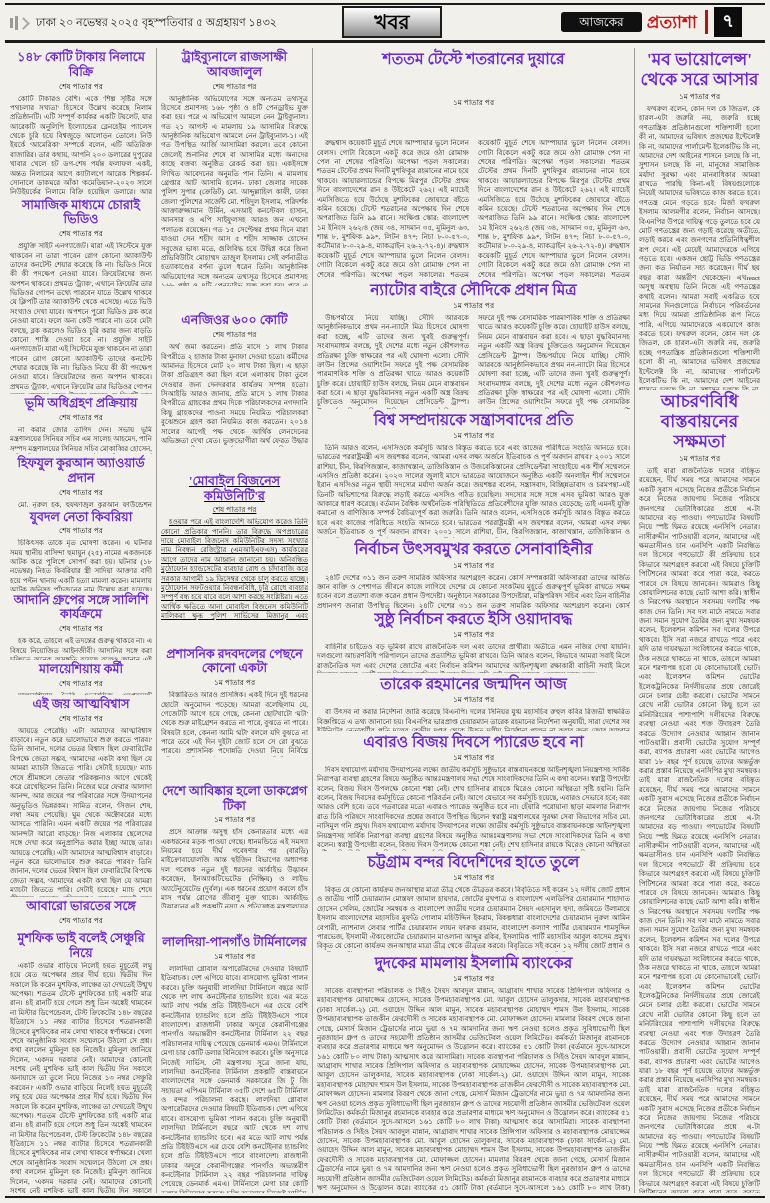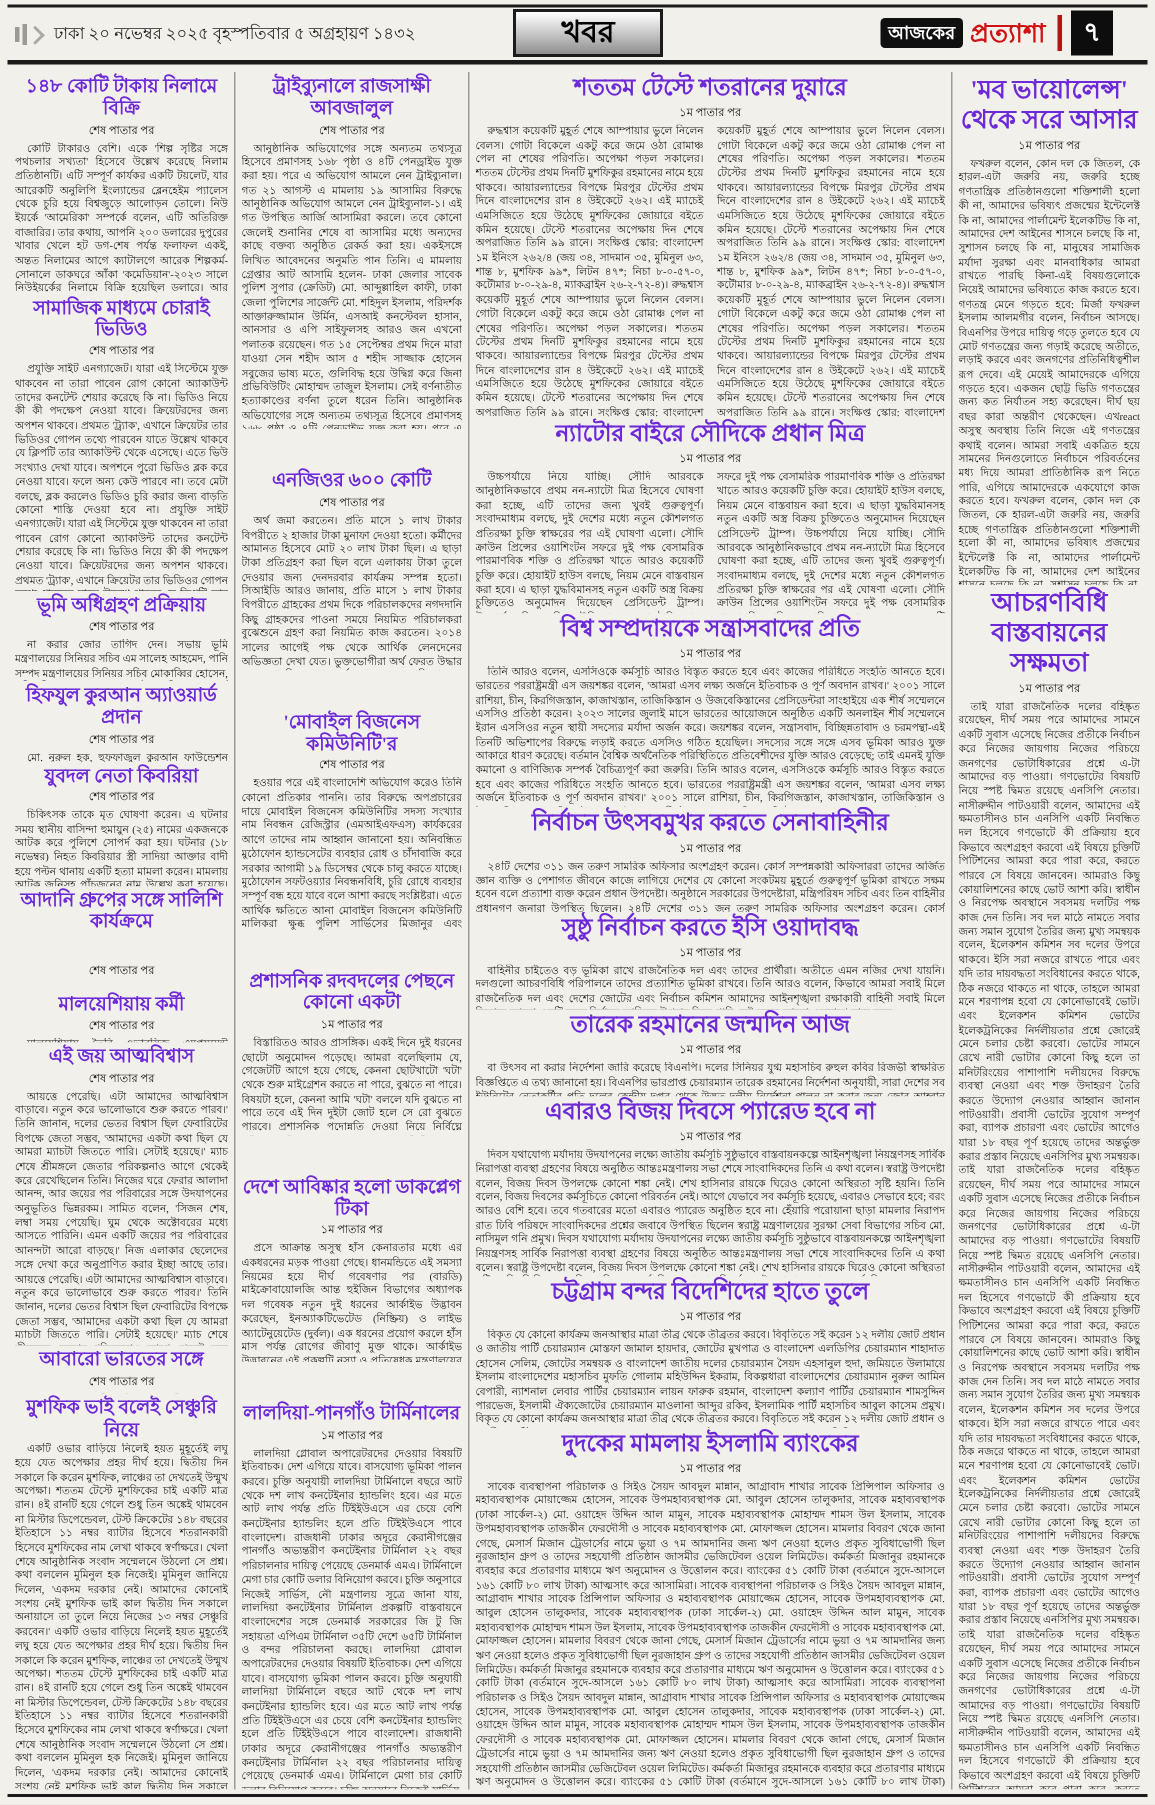--- a/index.html
+++ b/index.html
@@ -39,22 +39,22 @@
     background:linear-gradient(180deg,#ffffff 0%,#d9d9d9 35%,#8e8e8e 100%);
     border:2px solid #1c1c1c;box-sizing:border-box;
     display:flex;align-items:center;justify-content:center;
   }
   .section-box span{font-size:20px;font-weight:700;color:#000;line-height:1;}
   .logo{
     position:absolute;right:50px;top:0px;height:28px;
     display:flex;align-items:center;gap:2px;white-space:nowrap;
   }
   .logo-prefix{
-    background:#101010;color:#fff;font-weight:700;font-size:12px;
-    padding:4px 5px;border-radius:3px;line-height:1;
+    background:#101010;color:#fff;font-weight:400;font-size:12px;
+    padding:4px 18px;border-radius:3px;line-height:1;
   }
   .logo-name{
     position:relative;color:#cf1212;font-weight:700;font-size:17px;line-height:1;
     padding:2px 3px;text-shadow:0 0 1px #fff;
   }
   .logo-leaf{
     position:absolute;left:2px;top:1px;width:14px;height:18px;
     background:#1e7a2e;transform:skewX(-18deg);opacity:.85;z-index:-1;
   }
   .red-bar{position:absolute;right:42px;top:2px;width:3px;height:24px;background:#b41414;}
@@ -144,21 +144,21 @@
         <article style="height: 58px;">
           <div class="art-title">হিফযুল কুরআন অ্যাওয়ার্ড প্রদান</div>
           <div class="art-cont">শেষ পাতার পর</div>
           <div class="art-body">মো. নূরুল হক, হুফফাজুল কুরআন ফাউন্ডেশন বাংলাদেশের শায়খুল কুরা হাফেজ ক্বারী আব্দুল হক ও নিবরাস ফাউন্ডেশনের সেক্রেটারি জেনারেল মাওলানা শাহ মোহাম্মদ ওয়ালী উল্লাহ। নিবরাস মাদরাসার হাফেজুল কুরআন শিক্ষার্থীদের হাতে সংবর্ধনা দেন।</div>
         </article>
         <article style="height: 90px;">
           <div class="art-title">যুবদল নেতা কিবরিয়া</div>
           <div class="art-cont">শেষ পাতার পর</div>
           <div class="art-body">চিকিৎসক তাকে মৃত ঘোষণা করেন। এ ঘটনার সময় স্থানীয় বাসিন্দা হুমায়ুন (২৫) নামের একজনকে আটক করে পুলিশে সোপর্দ করা হয়। ঘটনার (১৮ নভেম্বর) নিহত কিবরিয়ার স্ত্রী সাদিয়া আক্তার বাদী হয়ে পল্টন থানায় একটি হত্যা মামলা করেন। মামলায় আটক জুনিসহ পাঁচজনের নাম উল্লেখ করা হয়েছে। অপর আসামিরা হলেন গ্রেপ্তার সোহেল ওরফে পাতা সোহেল ওরফে মনির হোসেন (৩০), কালু (২৭), মাসুম ওরফে জসিম মাসুম (২৮) ও রোকন। অজ্ঞাতপরিচয় আরো সাত-আটজন এ হত্যাকাণ্ডে জড়িত বলে মামলায় বলা হয়েছে।</div>
         </article>
-        <article style="height: 75px; gap: 18px;">
+        <article style="height: 75px;">
           <div class="art-title">আদানি গ্রুপের সঙ্গে সালিশি কার্যক্রমে</div>
           <div class="art-cont">শেষ পাতার পর</div>
           <div class="art-body">হক করে, তাহলে এই তদন্তের গুরুত্ব থাকবে না। এ বিষয়ে নিয়োজিত আইনজীবী। আদানির সঙ্গে করা চুক্তিতে অনেক অসঙ্গতি রয়েছে বলেও জানান এই আইনজীবী। তিনি এক বছর আগে গত বছরের হাইকোর্টের আরেকটি বেঞ্চ চুক্তি নিয়ে এক রিট আবেদনের রুল জারির পাশাপাশি অন্তর্বর্তী আদেশ দেন। এতে আদানির চুক্তির বিষয় তদন্ত করে প্রতিবেদন নিতে টিম গঠনের নির্দেশ দেন আদালত।</div>
         </article>
         <article style="height: 38px;">
           <div class="art-title">মালয়েশিয়ায় কর্মী</div>
           <div class="art-cont">শেষ পাতার পর</div>
           <div class="art-body">মালয়েশিয়ায় তৈরি ওভারসিজ এমপ্লয়মেন্ট প্ল্যাটফর্মের উদ্বোধন আয়োজন করে।</div>
         </article>
         <article style="height: 219px;">
@@ -180,21 +180,21 @@
         <article style="height: 287px;">
           <div class="art-title">ট্রাইব্যুনালে রাজসাক্ষী আবজালুল</div>
           <div class="art-cont">শেষ পাতার পর</div>
           <div class="art-body">আনুষ্ঠানিক অভিযোগের সঙ্গে অন্যতম তথ্যসূত্র হিসেবে প্রমাণসহ ১৬৮ পৃষ্ঠা ও ৪টি পেনড্রাইভ যুক্ত করা হয়। পরে এ অভিযোগ আমলে নেন ট্রাইব্যুনাল। গত ২১ আগস্ট এ মামলায় ১৯ আসামির বিরুদ্ধে আনুষ্ঠানিক অভিযোগ আমলে নেন ট্রাইব্যুনাল-১। এই গত উপস্থিত আর্জি আসামিরা করলে। তবে কোনো জেলেই শুনানির শেষে বা আসামির মধ্যে অন্যদের কাছে বক্তব্য অনুষ্ঠিত রেকর্ড করা হয়। একইসঙ্গে লিখিত আবেদনের অনুমতি পান তিনি। এ মামলায় গ্রেপ্তার আট আসামি হলেন- ঢাকা জেলার সাবেক পুলিশ সুপার (ক্রেডিট) মো. আব্দুল্লাহিল কাফী, ঢাকা জেলা পুলিশের সার্জেন্ট মো. শহিদুল ইসলাম, পরিদর্শক আক্তারুজ্জামান উর্মিন, এসআই কনস্টেবল হাসান, আনসার ও এপি সাইফুলসহ আরও জন এখনো পলাতক রয়েছেন। গত ১৫ সেপ্টেম্বর প্রথম দিনে মারা যাওয়া সেন শহীদ আস ৫ শহীদ সাজ্জাক হোসেন সবুজের ভাষ্য মতে, গুলিবিদ্ধ হয়ে উদ্বিগ্ন করে জিনা প্রভিবিউটিং মোহাম্মদ তাজুল ইসলাম। সেই বর্ণনাতীত হত্যাকাণ্ডের বর্ণনা তুলে ধরেন তিনি। আনুষ্ঠানিক অভিযোগের সঙ্গে অন্যতম তথ্যসূত্র হিসেবে প্রমাণসহ ১৬৮ পৃষ্ঠা ও ৪টি পেনড্রাইভ যুক্ত করা হয়। পরে এ অভিযোগ আমলে নেন ট্রাইব্যুনাল। গত ২১ আগস্ট এ মামলায় ১৯ আসামির বিরুদ্ধে আনুষ্ঠানিক অভিযোগ আমলে নেন ট্রাইব্যুনাল-১। এই গত উপস্থিত আর্জি আসামিরা করলে। তবে কোনো জেলেই শুনানির শেষে বা আসামির মধ্যে অন্যদের কাছে বক্তব্য অনুষ্ঠিত রেকর্ড করা হয়। একইসঙ্গে লিখিত আবেদনের অনুমতি পান তিনি। এ মামলায় গ্রেপ্তার আট আসামি হলেন- ঢাকা জেলার সাবেক পুলিশ সুপার (ক্রেডিট) মো. আব্দুল্লাহিল কাফী, ঢাকা জেলা পুলিশের সার্জেন্ট মো. শহিদুল ইসলাম, পরিদর্শক আক্তারুজ্জামান উর্মিন, এসআই কনস্টেবল হাসান, আনসার ও এপি সাইফুলসহ আরও জন এখনো পলাতক রয়েছেন। গত ১৫ সেপ্টেম্বর প্রথম দিনে মারা যাওয়া সেন শহীদ আস ৫ শহীদ সাজ্জাক হোসেন সবুজের ভাষ্য মতে, গুলিবিদ্ধ হয়ে উদ্বিগ্ন করে জিনা প্রভিবিউটিং মোহাম্মদ তাজুল ইসলাম। সেই বর্ণনাতীত হত্যাকাণ্ডের বর্ণনা তুলে ধরেন তিনি।</div>
         </article>
         <article style="height: 163px;">
           <div class="art-title">এনজিওর ৬০০ কোটি</div>
           <div class="art-cont">শেষ পাতার পর</div>
           <div class="art-body">অর্থ জমা করতেন। প্রতি মাসে ১ লাখ টাকার বিপরীতে ২ হাজার টাকা মুনাফা দেওয়া হতো। কর্মীদের আমানত হিসেবে মোট ২০ লাখ টাকা ছিল। এ ছাড়া টাকা প্রতিগ্রহণ করা ছিল বলে এলাকায় টাকা তুলে দেওয়ার জন্য দেনদরবার কার্যক্রম সম্পন্ন হতো। সিআইডি আরও জানায়, প্রতি মাসে ১ লাখ টাকার বিপরীতে গ্রাহকের প্রথম দিকে পরিচালকদের নগদদানি কিছু গ্রাহকদের পাওনা সময়ে নিয়মিত পরিচালকরা বুঝেশুনে গ্রহণ করা নিয়মিত কাজ করতেন। ২০১৪ সালের আগেই পক্ষ থেকে আর্থিক লেনদেনের অভিজ্ঞতা দেখা যেত। ভুক্তভোগীরা অর্থ ফেরত উদ্ধার করতে পারছিলেন না। অর্থ জমা করতেন। প্রতি মাসে ১ লাখ টাকার বিপরীতে ২ হাজার টাকা মুনাফা দেওয়া হতো। কর্মীদের আমানত হিসেবে মোট ২০ লাখ টাকা ছিল। এ ছাড়া টাকা প্রতিগ্রহণ করা ছিল বলে এলাকায় টাকা তুলে দেওয়ার জন্য দেনদরবার কার্যক্রম সম্পন্ন হতো। সিআইডি আরও জানায়, প্রতি মাসে ১ লাখ টাকার বিপরীতে গ্রাহকের প্রথম দিকে পরিচালকদের নগদদানি কিছু গ্রাহকদের পাওনা সময়ে নিয়মিত পরিচালকরা বুঝেশুনে গ্রহণ করা নিয়মিত কাজ করতেন। ২০১৪ সালের আগেই পক্ষ থেকে আর্থিক লেনদেনের অভিজ্ঞতা দেখা যেত। ভুক্তভোগীরা অর্থ ফেরত উদ্ধার করতে পারছিলেন না।</div>
         </article>
-        <article style="height: 178px;">
+        <article style="height: 178px; text-decoration: underline;">
           <div class="art-title">'মোবাইল বিজনেস কমিউনিটি'র</div>
           <div class="art-cont">শেষ পাতার পর</div>
           <div class="art-body">হওয়ার পরে এই বাংলাদেশি অভিযোগ করেও তিনি কোনো প্রতিকার পাননি। তার বিরুদ্ধে অপপ্রচারের দায়ে মোবাইল বিজনেস কমিউনিটির সদস্য সংখ্যার নাম নিবন্ধন রেজিস্ট্রার (এমআইএফএস) কার্যকরের আগে তাদের নাম আহ্বান জানানো হয়। অনিবন্ধিত মুঠোফোন হ্যান্ডসেটের ব্যবহার রোধ ও চাঁদাবাজি করে সরকার আগামী ১৯ ডিসেম্বর থেকে চালু করতে যাচ্ছে। মুঠোফোন সফটওয়্যার নিবন্ধনবিধি, চুরি রোধে ব্যবহার সম্পূর্ণ বন্ধ হয়ে যাবে বলে আশা করছে সংশ্লিষ্টরা। এতে আর্থিক ক্ষতিতে আনা মোবাইল বিজনেস কমিউনিটি মালিকরা ক্ষুব্ধ পুলিশ সার্ভিসের মিজানুর এবং ব্যবসায়ীদের নিয়ে যাচাইবাছাই কার্যালয়ে। হওয়ার পরে এই বাংলাদেশি অভিযোগ করেও তিনি কোনো প্রতিকার পাননি। তার বিরুদ্ধে অপপ্রচারের দায়ে মোবাইল বিজনেস কমিউনিটির সদস্য সংখ্যার নাম নিবন্ধন রেজিস্ট্রার (এমআইএফএস) কার্যকরের আগে তাদের নাম আহ্বান জানানো হয়। অনিবন্ধিত মুঠোফোন হ্যান্ডসেটের ব্যবহার রোধ ও চাঁদাবাজি করে সরকার আগামী ১৯ ডিসেম্বর থেকে চালু করতে যাচ্ছে। মুঠোফোন সফটওয়্যার নিবন্ধনবিধি, চুরি রোধে ব্যবহার সম্পূর্ণ বন্ধ হয়ে যাবে বলে আশা করছে সংশ্লিষ্টরা। এতে আর্থিক ক্ষতিতে আনা মোবাইল বিজনেস কমিউনিটি মালিকরা ক্ষুব্ধ পুলিশ সার্ভিসের মিজানুর এবং ব্যবসায়ীদের নিয়ে যাচাইবাছাই কার্যালয়ে।</div>
         </article>
         <article style="height: 135px;">
           <div class="art-title">প্রশাসনিক রদবদলের পেছনে কোনো একটা</div>
           <div class="art-cont">১ম পাতার পর</div>
           <div class="art-body">বিস্তারিতও আরও প্রাসঙ্গিক। একই দিনে দুই ধরনের ছোটো অনুমোদন পড়েছে। আমরা বলেছিলাম যে, গেজেটটি আগে হয়ে গেছে, কেননা ছোটখাটো 'ঘটা' থেকে শুরু মাইগ্রেশন করতে না পারে, বুঝতে না পারে। বিষয়টা হলে, কেননা আমি 'ঘটা' বললে যদি বুঝতে না পারে তবে এই দিন দুইটা জোট হলে সে রো বুঝতে পারবে। প্রশাসনিক পদোন্নতি দেওয়া নিয়ে নির্বিঘ্নে কমিশনের দ্বিধা নেই বলে মন্তব্য করে তিনি বলেন, 'প্রশাসনিক ছোট দেওয়া গেজেটে সে কীভাবে ছোট দেওয়া পদোন্নতির ব্যাপারে প্রক্রিয়া আলাদা। এনআইডি'র জটিলতা থাকায় পাসপোর্ট নিয়ে ছোটরা উদ্বেগ প্রকাশ করে গেলেন।</div>
         </article>
         <article style="height: 152px;">
@@ -202,21 +202,21 @@
           <div class="art-cont">১ম পাতার পর</div>
           <div class="art-body">প্রসে আক্রান্ত অসুস্থ হাঁস কেনারতার মধ্যে এর একধরনের মড়ক পাওয়া গেছে। ধানমন্ডিতে এই সমস্যা নিয়মের হয়ে দীর্ঘ গবেষণার পর (বারডি) মাইক্রোবায়োলজি আন্ত হুইজিন বিভাগের অধ্যাপক দল গবেষক নতুন দুই ধরনের আর্কাইভ উদ্ভাবন করেছেন, ইনঅ্যাকটিভেটেড (নিষ্ক্রিয়) ও লাইভ অ্যাটেনুয়েটেড (দুর্বল)। এক ধরনের প্রয়োগ করলে হাঁস মাস পর্যন্ত রোগের জীবাণু মুক্ত থাকে। আর্কাইভ উদ্ভাবনের এই প্রকল্পটি নস্যা ও প্রতিষেধক মন্ত্রণালয়ের অনুমোদনের পর মাঠপর্যায়ে প্রয়োগের প্রস্তুতি চলছে। প্রসে আক্রান্ত অসুস্থ হাঁস কেনারতার মধ্যে এর একধরনের মড়ক পাওয়া গেছে। ধানমন্ডিতে এই সমস্যা নিয়মের হয়ে দীর্ঘ গবেষণার পর (বারডি) মাইক্রোবায়োলজি আন্ত হুইজিন বিভাগের অধ্যাপক দল গবেষক নতুন দুই ধরনের আর্কাইভ উদ্ভাবন করেছেন, ইনঅ্যাকটিভেটেড (নিষ্ক্রিয়) ও লাইভ অ্যাটেনুয়েটেড (দুর্বল)। এক ধরনের প্রয়োগ করলে হাঁস মাস পর্যন্ত রোগের জীবাণু মুক্ত থাকে। আর্কাইভ উদ্ভাবনের এই প্রকল্পটি নস্যা ও প্রতিষেধক মন্ত্রণালয়ের অনুমোদনের পর মাঠপর্যায়ে প্রয়োগের প্রস্তুতি চলছে।</div>
         </article>
         <article style="flex: 1 1 auto;">
           <div class="art-title">লালদিয়া-পানগাঁও টার্মিনালের</div>
           <div class="art-cont">১ম পাতার পর</div>
           <div class="art-body">লালদিয়া গ্লোবাল অপারেটরদের দেওয়ার বিষয়টি ইতিবাচক। দেশ এগিয়ে যাবে। বাসযোগ্য ভূমিকা পালন করবে। চুক্তি অনুযায়ী লালদিয়া টার্মিনালে বছরে আট থেকে দশ লাখ কনটেইনার হ্যান্ডলিং হবে। এর মতে আট লাখ পর্যন্ত প্রতি টিইইউএসে এর চেয়ে বেশি কনটেইনার হ্যান্ডলিং হলে প্রতি টিইইউএসে পাবে বাংলাদেশ। রাজধানী ঢাকার অদূরে কেরানীগঞ্জের পানগাঁও অভ্যন্তরীণ কনটেইনার টার্মিনাল ২২ বছর পরিচালনার দায়িত্ব পেয়েছে ডেনমার্ক এমএ। টার্মিনালে মেগা চার কোটি ডলার বিনিয়োগ করবে। চুক্তি অনুসারে নিজেই সার্ভিস, নৌ মন্ত্রণালয় সূত্রে জানা যায়, লালদিয়া কনটেইনার টার্মিনাল প্রকল্পটি বাস্তবায়নে বাংলাদেশের সঙ্গে ডেনমার্ক সরকারের জি টু জি সহায়তা এপিএম টার্মিনাল ৩৫টি দেশে ৬৫টি টার্মিনাল ও বন্দর পরিচালনা করছে। লালদিয়া গ্লোবাল অপারেটরদের দেওয়ার বিষয়টি ইতিবাচক। দেশ এগিয়ে যাবে। বাসযোগ্য ভূমিকা পালন করবে। চুক্তি অনুযায়ী লালদিয়া টার্মিনালে বছরে আট থেকে দশ লাখ কনটেইনার হ্যান্ডলিং হবে। এর মতে আট লাখ পর্যন্ত প্রতি টিইইউএসে এর চেয়ে বেশি কনটেইনার হ্যান্ডলিং হলে প্রতি টিইইউএসে পাবে বাংলাদেশ। রাজধানী ঢাকার অদূরে কেরানীগঞ্জের পানগাঁও অভ্যন্তরীণ কনটেইনার টার্মিনাল ২২ বছর পরিচালনার দায়িত্ব পেয়েছে ডেনমার্ক এমএ। টার্মিনালে মেগা চার কোটি ডলার বিনিয়োগ করবে। চুক্তি অনুসারে নিজেই সার্ভিস, নৌ মন্ত্রণালয় সূত্রে জানা যায়, লালদিয়া কনটেইনার টার্মিনাল প্রকল্পটি বাস্তবায়নে বাংলাদেশের সঙ্গে ডেনমার্ক সরকারের জি টু জি সহায়তা এপিএম টার্মিনাল ৩৫টি দেশে ৬৫টি টার্মিনাল ও বন্দর পরিচালনা করছে।</div>
         </article>
       </div>
     <div class="col colmid">
-        <article style="height: 240px;">
+        <article style="height: 240px; gap: 28px;">
           <div class="art-title">শততম টেস্টে শতরানের দুয়ারে</div>
           <div class="art-cont">১ম পাতার পর</div>
           <div class="art-body two-col">রুদ্ধশ্বাস কয়েকটি মুহূর্ত শেষে আম্পায়ার ভুলে নিলেন বেলস। গোটা বিকেলে একটু করে জমে ওঠা রোমাঞ্চ পেল না শেষের পরিণতি। অপেক্ষা পড়ল সকালের। শততম টেস্টের প্রথম দিনটি মুশফিকুর রহমানের নামে হয়ে থাকবে। আয়ারল্যান্ডের বিপক্ষে মিরপুর টেস্টের প্রথম দিনে বাংলাদেশের রান ৪ উইকেটে ২৬২। এই ম্যাচেই এমসিজিতে হয়ে উঠেছে মুশফিকের জোয়ারে বইতে কমিন হয়েছে। টেস্টে শতরানের অপেক্ষায় দিন শেষে অপরাজিত তিনি ৯৯ রানে। সংক্ষিপ্ত স্কোর: বাংলাদেশ ১ম ইনিংস ২৬২/৪ (জয় ৩৪, সাদমান ৩৫, মুমিনুল ৬৩, শান্ত ৮, মুশফিক ৯৯*, লিটন ৪৭*; নিচা ৮-০-৫৭-০, কটৌমার ৮-০-২৯-৪, ম্যাকব্রাইন ২৬-২-৭২-৪)। রুদ্ধশ্বাস কয়েকটি মুহূর্ত শেষে আম্পায়ার ভুলে নিলেন বেলস। গোটা বিকেলে একটু করে জমে ওঠা রোমাঞ্চ পেল না শেষের পরিণতি। অপেক্ষা পড়ল সকালের। শততম টেস্টের প্রথম দিনটি মুশফিকুর রহমানের নামে হয়ে থাকবে। আয়ারল্যান্ডের বিপক্ষে মিরপুর টেস্টের প্রথম দিনে বাংলাদেশের রান ৪ উইকেটে ২৬২। এই ম্যাচেই এমসিজিতে হয়ে উঠেছে মুশফিকের জোয়ারে বইতে কমিন হয়েছে। টেস্টে শতরানের অপেক্ষায় দিন শেষে অপরাজিত তিনি ৯৯ রানে। সংক্ষিপ্ত স্কোর: বাংলাদেশ ১ম ইনিংস ২৬২/৪ (জয় ৩৪, সাদমান ৩৫, মুমিনুল ৬৩, শান্ত ৮, মুশফিক ৯৯*, লিটন ৪৭*; নিচা ৮-০-৫৭-০, কটৌমার ৮-০-২৯-৪, ম্যাকব্রাইন ২৬-২-৭২-৪)। রুদ্ধশ্বাস কয়েকটি মুহূর্ত শেষে আম্পায়ার ভুলে নিলেন বেলস। গোটা বিকেলে একটু করে জমে ওঠা রোমাঞ্চ পেল না শেষের পরিণতি। অপেক্ষা পড়ল সকালের। শততম টেস্টের প্রথম দিনটি মুশফিকুর রহমানের নামে হয়ে থাকবে। আয়ারল্যান্ডের বিপক্ষে মিরপুর টেস্টের প্রথম দিনে বাংলাদেশের রান ৪ উইকেটে ২৬২। এই ম্যাচেই এমসিজিতে হয়ে উঠেছে মুশফিকের জোয়ারে বইতে কমিন হয়েছে। টেস্টে শতরানের অপেক্ষায় দিন শেষে অপরাজিত তিনি ৯৯ রানে। সংক্ষিপ্ত স্কোর: বাংলাদেশ ১ম ইনিংস ২৬২/৪ (জয় ৩৪, সাদমান ৩৫, মুমিনুল ৬৩, শান্ত ৮, মুশফিক ৯৯*, লিটন ৪৭*; নিচা ৮-০-৫৭-০, কটৌমার ৮-০-২৯-৪, ম্যাকব্রাইন ২৬-২-৭২-৪)। রুদ্ধশ্বাস কয়েকটি মুহূর্ত শেষে আম্পায়ার ভুলে নিলেন বেলস। গোটা বিকেলে একটু করে জমে ওঠা রোমাঞ্চ পেল না শেষের পরিণতি। অপেক্ষা পড়ল সকালের। শততম টেস্টের প্রথম দিনটি মুশফিকুর রহমানের নামে হয়ে থাকবে। আয়ারল্যান্ডের বিপক্ষে মিরপুর টেস্টের প্রথম দিনে বাংলাদেশের রান ৪ উইকেটে ২৬২। এই ম্যাচেই এমসিজিতে হয়ে উঠেছে মুশফিকের জোয়ারে বইতে কমিন হয়েছে। টেস্টে শতরানের অপেক্ষায় দিন শেষে অপরাজিত তিনি ৯৯ রানে। সংক্ষিপ্ত স্কোর: বাংলাদেশ ১ম ইনিংস ২৬২/৪ (জয় ৩৪, সাদমান ৩৫, মুমিনুল ৬৩, শান্ত ৮, মুশফিক ৯৯*, লিটন ৪৭*; নিচা ৮-০-৫৭-০, কটৌমার ৮-০-২৯-৪, ম্যাকব্রাইন ২৬-২-৭২-৪)।</div>
         </article>
         <article style="height: 135px;">
           <div class="art-title">ন্যাটোর বাইরে সৌদিকে প্রধান মিত্র</div>
           <div class="art-cont">১ম পাতার পর</div>
           <div class="art-body two-col">উচ্চপর্যায়ে নিয়ে যাচ্ছি। সৌদি আরবকে আনুষ্ঠানিকভাবে প্রথম নন-ন্যাটো মিত্র হিসেবে ঘোষণা করা হচ্ছে, এটি তাদের জন্য খুবই গুরুত্বপূর্ণ। সংবাদমাধ্যম বলছে, দুই দেশের মধ্যে নতুন কৌশলগত প্রতিরক্ষা চুক্তি স্বাক্ষরের পর এই ঘোষণা এলো। সৌদি ক্রাউন প্রিন্সের ওয়াশিংটন সফরে দুই পক্ষ বেসামরিক পারমাণবিক শক্তি ও প্রতিরক্ষা খাতে আরও কয়েকটি চুক্তি করে। হোয়াইট হাউস বলছে, নিয়ম মেনে বাস্তবায়ন করা হবে। এ ছাড়া যুদ্ধবিমানসহ নতুন একটি অস্ত্র বিক্রয় চুক্তিতেও অনুমোদন দিয়েছেন প্রেসিডেন্ট ট্রাম্প। উচ্চপর্যায়ে নিয়ে যাচ্ছি। সৌদি আরবকে আনুষ্ঠানিকভাবে প্রথম নন-ন্যাটো মিত্র হিসেবে ঘোষণা করা হচ্ছে, এটি তাদের জন্য খুবই গুরুত্বপূর্ণ। সংবাদমাধ্যম বলছে, দুই দেশের মধ্যে নতুন কৌশলগত প্রতিরক্ষা চুক্তি স্বাক্ষরের পর এই ঘোষণা এলো। সৌদি ক্রাউন প্রিন্সের ওয়াশিংটন সফরে দুই পক্ষ বেসামরিক পারমাণবিক শক্তি ও প্রতিরক্ষা খাতে আরও কয়েকটি চুক্তি করে। হোয়াইট হাউস বলছে, নিয়ম মেনে বাস্তবায়ন করা হবে। এ ছাড়া যুদ্ধবিমানসহ নতুন একটি অস্ত্র বিক্রয় চুক্তিতেও অনুমোদন দিয়েছেন প্রেসিডেন্ট ট্রাম্প। উচ্চপর্যায়ে নিয়ে যাচ্ছি। সৌদি আরবকে আনুষ্ঠানিকভাবে প্রথম নন-ন্যাটো মিত্র হিসেবে ঘোষণা করা হচ্ছে, এটি তাদের জন্য খুবই গুরুত্বপূর্ণ। সংবাদমাধ্যম বলছে, দুই দেশের মধ্যে নতুন কৌশলগত প্রতিরক্ষা চুক্তি স্বাক্ষরের পর এই ঘোষণা এলো। সৌদি ক্রাউন প্রিন্সের ওয়াশিংটন সফরে দুই পক্ষ বেসামরিক পারমাণবিক শক্তি ও প্রতিরক্ষা খাতে আরও কয়েকটি চুক্তি করে। হোয়াইট হাউস বলছে, নিয়ম মেনে বাস্তবায়ন করা হবে। এ ছাড়া যুদ্ধবিমানসহ নতুন একটি অস্ত্র বিক্রয় চুক্তিতেও অনুমোদন দিয়েছেন প্রেসিডেন্ট ট্রাম্প।</div>
         </article>
         <article style="height: 135px;">

